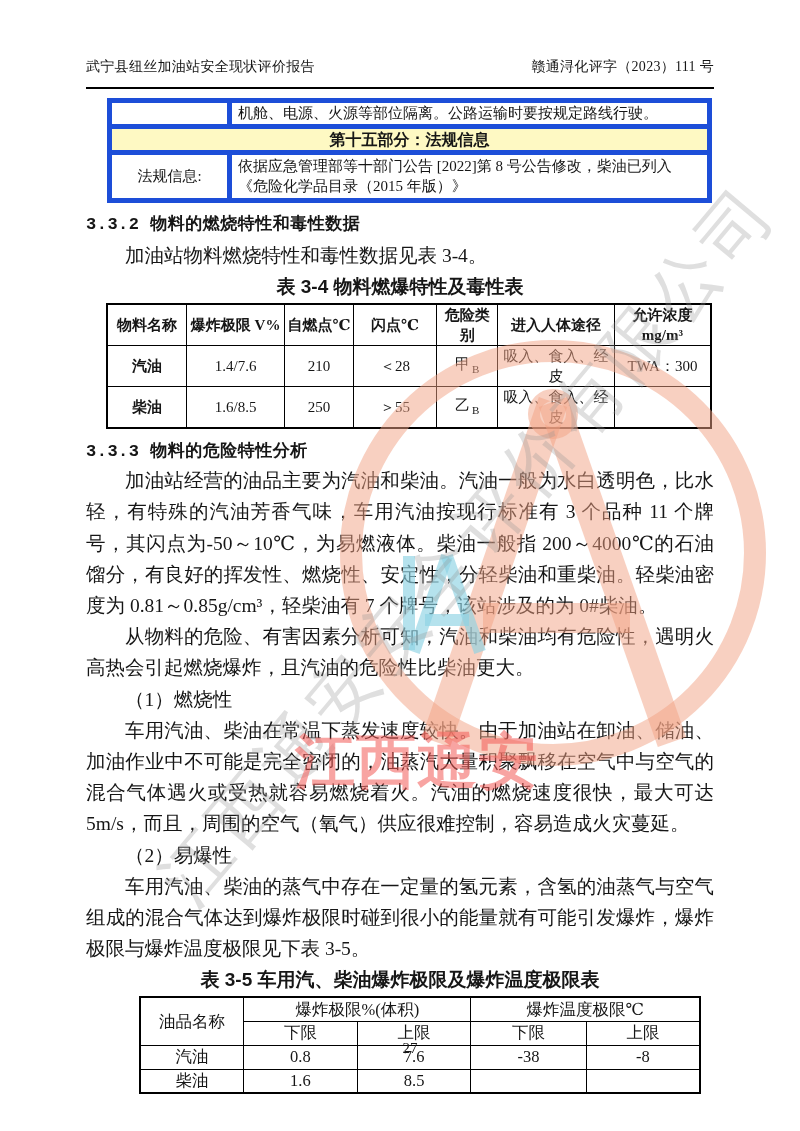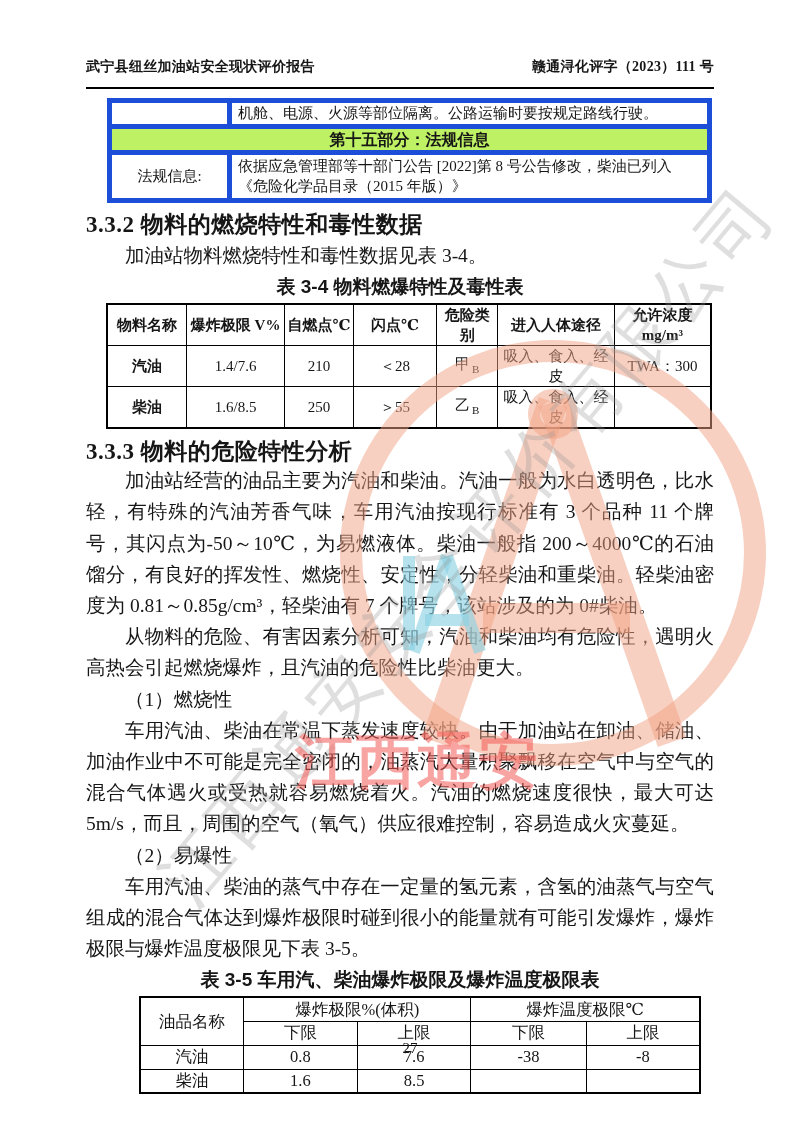--- a/index.html
+++ b/index.html
@@ -8,36 +8,36 @@
   .page {
     position:relative; width:800px; height:1131px; overflow:hidden;
     background:#ffffff; color:#161616;
     font-family:"Liberation Serif","DejaVu Serif",serif;
   }
   .content { position:relative; z-index:1; padding:58px 86px 0 86px; }
 
   
   .hdr {
     display:flex; justify-content:space-between; align-items:center;
-    font-size:14px; font-weight:bold; letter-spacing:0.3px;
+    font-size:14px; font-weight:normal; letter-spacing:0.3px;
     padding-bottom:11px; border-bottom:2px solid #000;
   }
 
   
   .t1 { margin:9px 0 0 21px; width:605px; border-collapse:collapse; border:2px solid #000; font-size:15px; }
   .t1 td { border:5px solid #1d4ed8; padding:1px 6px; line-height:19px; vertical-align:middle; }
   .t1 .r1 td { height:24px; }
-  .t1 .sec-row td { height:24px; text-align:center; font-weight:bold; font-size:16px; background:#bef264; }
+  .t1 .sec-row td { height:24px; text-align:center; font-weight:bold; font-size:16px; background:#fef9c3; }
   .t1 .lbl { width:120px; text-align:center; }
   .t1 .val { line-height:19.5px; padding:2px 6px; }
 
   
   .h-sec {
-    font-family:Liberation Serif, serif;
-    font-weight:bold; font-size:23px; line-height:26px;
+    font-family:Liberation Mono, monospace;
+    font-weight:bold; font-size:17px; line-height:26px;
     margin:9px 0 0 0; letter-spacing:0.5px;
   }
   .cap {
     font-family:"Liberation Sans","DejaVu Sans",sans-serif;
     font-weight:bold; font-size:19px; line-height:26px;
     text-align:center; margin-top:3px;
   }
 
   
   .p-body {

